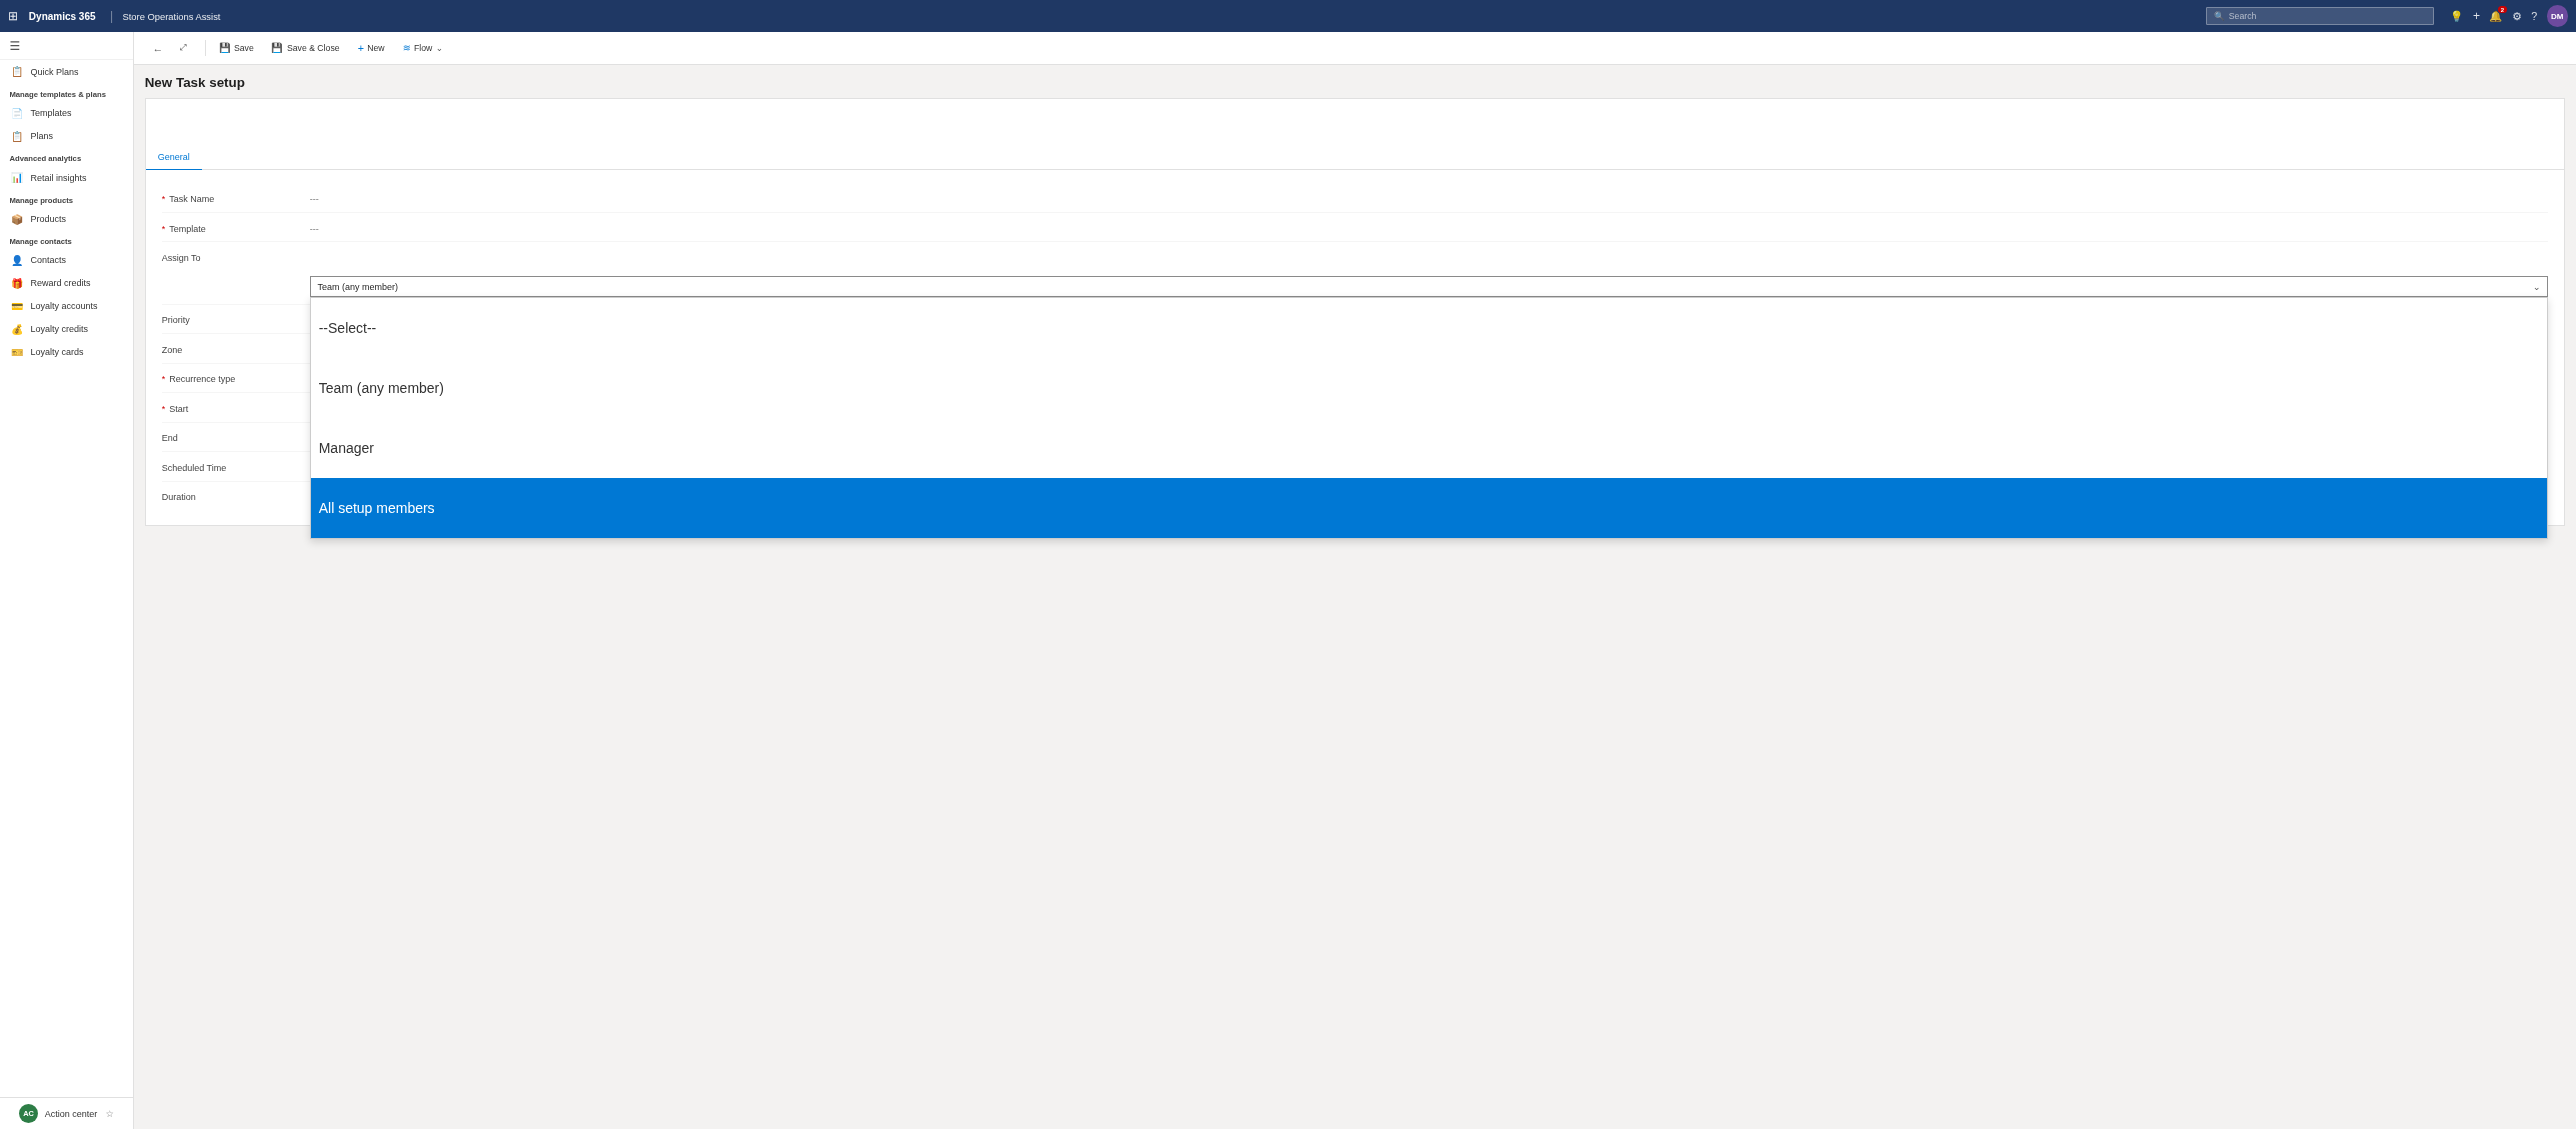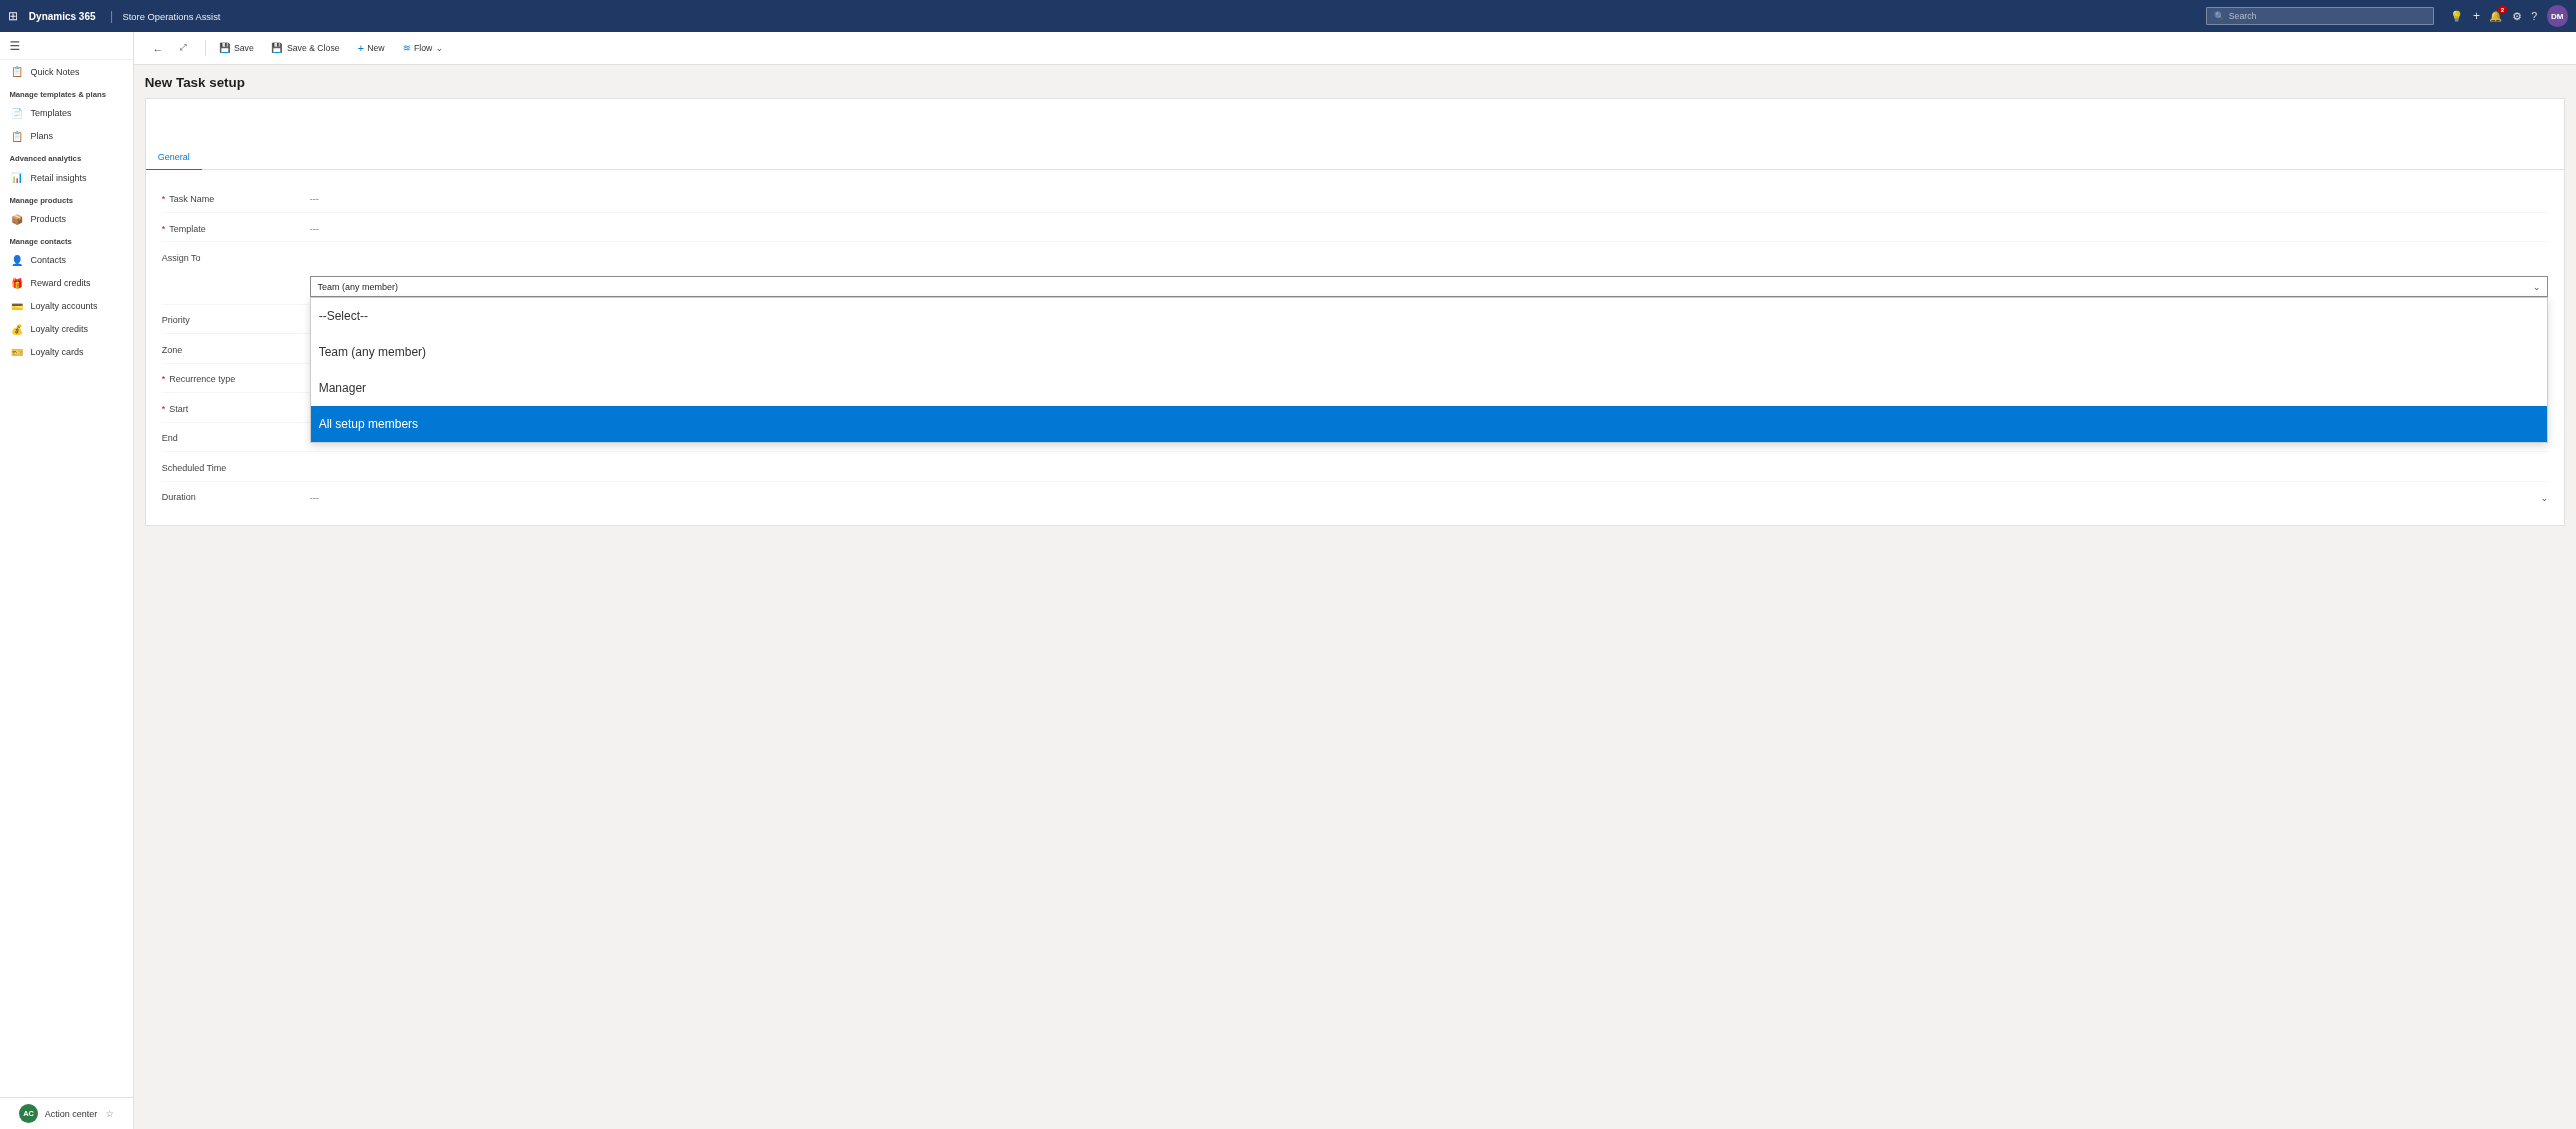--- a/index.html
+++ b/index.html
@@ -228,22 +228,22 @@
       position: absolute;
       top: 100%;
       left: 0;
       right: 0;
       background: white;
       border: 0.7px solid #ccc;
       box-shadow: 0 2.7px 8px rgba(0,0,0,0.15);
       z-index: 100;
     }
     .dropdown-option {
-      padding: 11px 8px;
-      font-size: 12px;
+      padding: 22px 8px;
+      font-size: 14px;
       cursor: pointer;
       color: #333;
     }
     .dropdown-option.selected { background: #0078d4; color: white; }
 
     .calendar-icon { position: absolute; right: 5.4px; top: 50%; transform: translateY(-50%); color: #555; font-size: 10px; cursor: pointer; }
     .clock-icon { position: absolute; right: 5.4px; top: 50%; transform: translateY(-50%); color: #555; font-size: 10px; cursor: pointer; }
 
     
     .duration-row .form-value { display: flex; align-items: center; justify-content: space-between; }
@@ -274,21 +274,21 @@
   </div>
 </div>
 
 <div class="main-layout">
 
   <div class="sidebar">
     <div class="sidebar-hamburger">☰</div>
 
     <div class="sidebar-item">
       <span class="icon">📋</span>
-      <span>Quick Notes</span>
+      <span>Quick Plans</span>
     </div>
 
     <div class="sidebar-section-header">Manage templates &amp; plans</div>
     <div class="sidebar-item">
       <span class="icon">📄</span>
       <span>Templates</span>
     </div>
     <div class="sidebar-item">
       <span class="icon">📋</span>
       <span>Plans</span>

